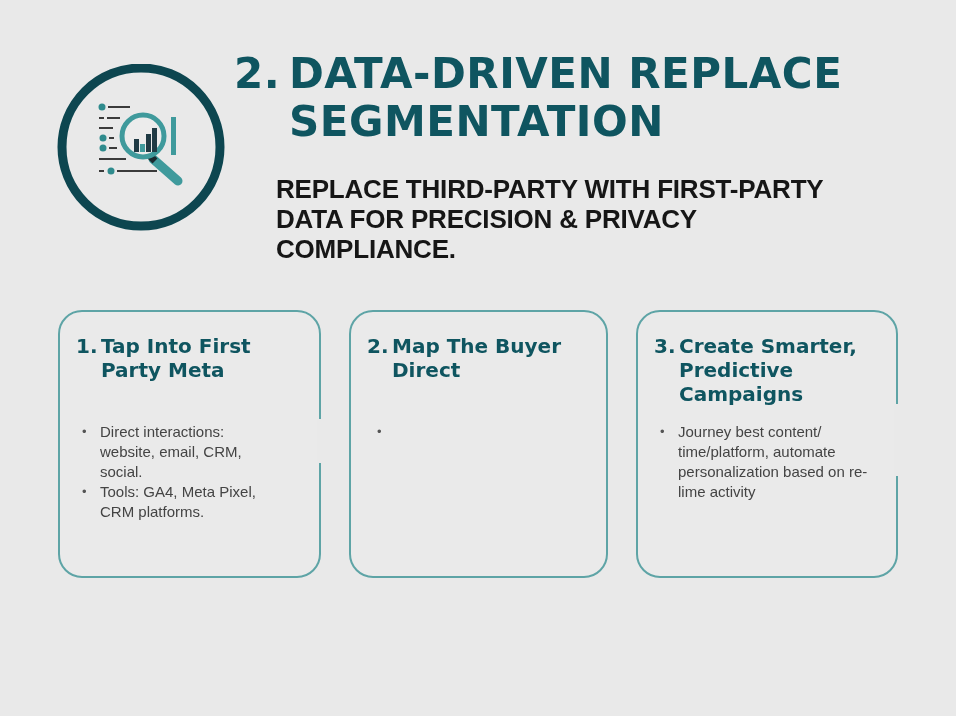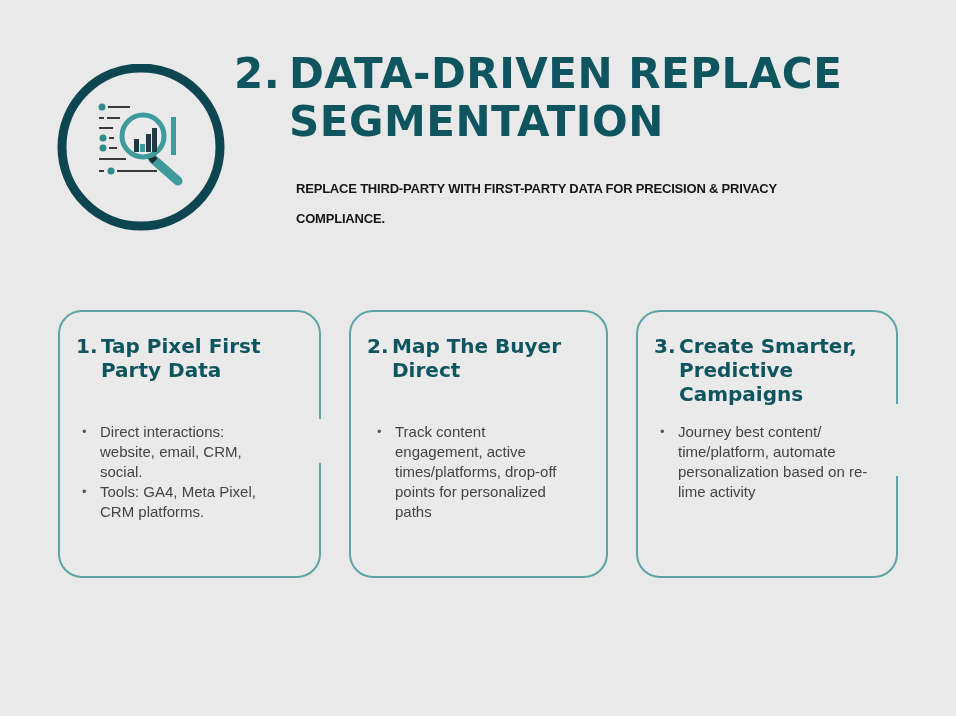--- a/index.html
+++ b/index.html
@@ -39,28 +39,28 @@
     .main-title .num {
       width: 55px;
       flex: 0 0 auto;
     }
     .main-title .text {
       width: 580px;
     }
 
     .subtitle {
       position: absolute;
-      left: 296px;
+      left: 276px;
       top: 174px;
       width: 560px;
       margin: 0;
       color: #161616;
       font-family: "Liberation Sans", sans-serif;
       font-weight: bold;
-      font-size: 13px;
+      font-size: 26px;
       line-height: 30px;
       letter-spacing: -0.2px;
     }
 
     .card {
       position: absolute;
       top: 310px;
       height: 268px;
       border: 2px solid #5ea4a6;
       border-radius: 24px;
@@ -154,21 +154,21 @@
   <span class="num">2.</span>
   <span class="text">DATA-DRIVEN REPLACE SEGMENTATION</span>
 </h1>
 
 <p class="subtitle">REPLACE THIRD-PARTY WITH FIRST-PARTY DATA FOR PRECISION &amp; PRIVACY COMPLIANCE.</p>
 
 <div class="card" style="left:58px; width:263px;">
   <div class="gap" style="top:107px; height:44px;"></div>
   <h2 class="card-title">
     <span class="num">1.</span>
-    <span class="text">Tap Pixel First Party Data</span>
+    <span class="text">Tap Into First Party Meta</span>
   </h2>
   <ul class="bullets" style="left:16px; top:110px; width:200px;">
     <li>
       <span class="dot">•</span>
       <span>Direct interactions: website, email, CRM, social.</span>
     </li>
     <li>
       <span class="dot">•</span>
       <span>Tools: GA4, Meta Pixel, CRM platforms.</span>
     </li>
@@ -176,21 +176,20 @@
 </div>
 
 <div class="card" style="left:349px; width:259px;">
   <h2 class="card-title">
     <span class="num">2.</span>
     <span class="text">Map The Buyer Direct</span>
   </h2>
   <ul class="bullets" style="left:20px; top:110px; width:200px;">
     <li>
       <span class="dot">•</span>
-      <span>Track content engagement, active times/platforms, drop-off points for personalized paths</span>
     </li>
   </ul>
 </div>
 
 <div class="card" style="left:636px; width:262px;">
   <div class="gap" style="top:92px; height:72px;"></div>
   <h2 class="card-title">
     <span class="num">3.</span>
     <span class="text">Create Smarter, Predictive Campaigns</span>
   </h2>

